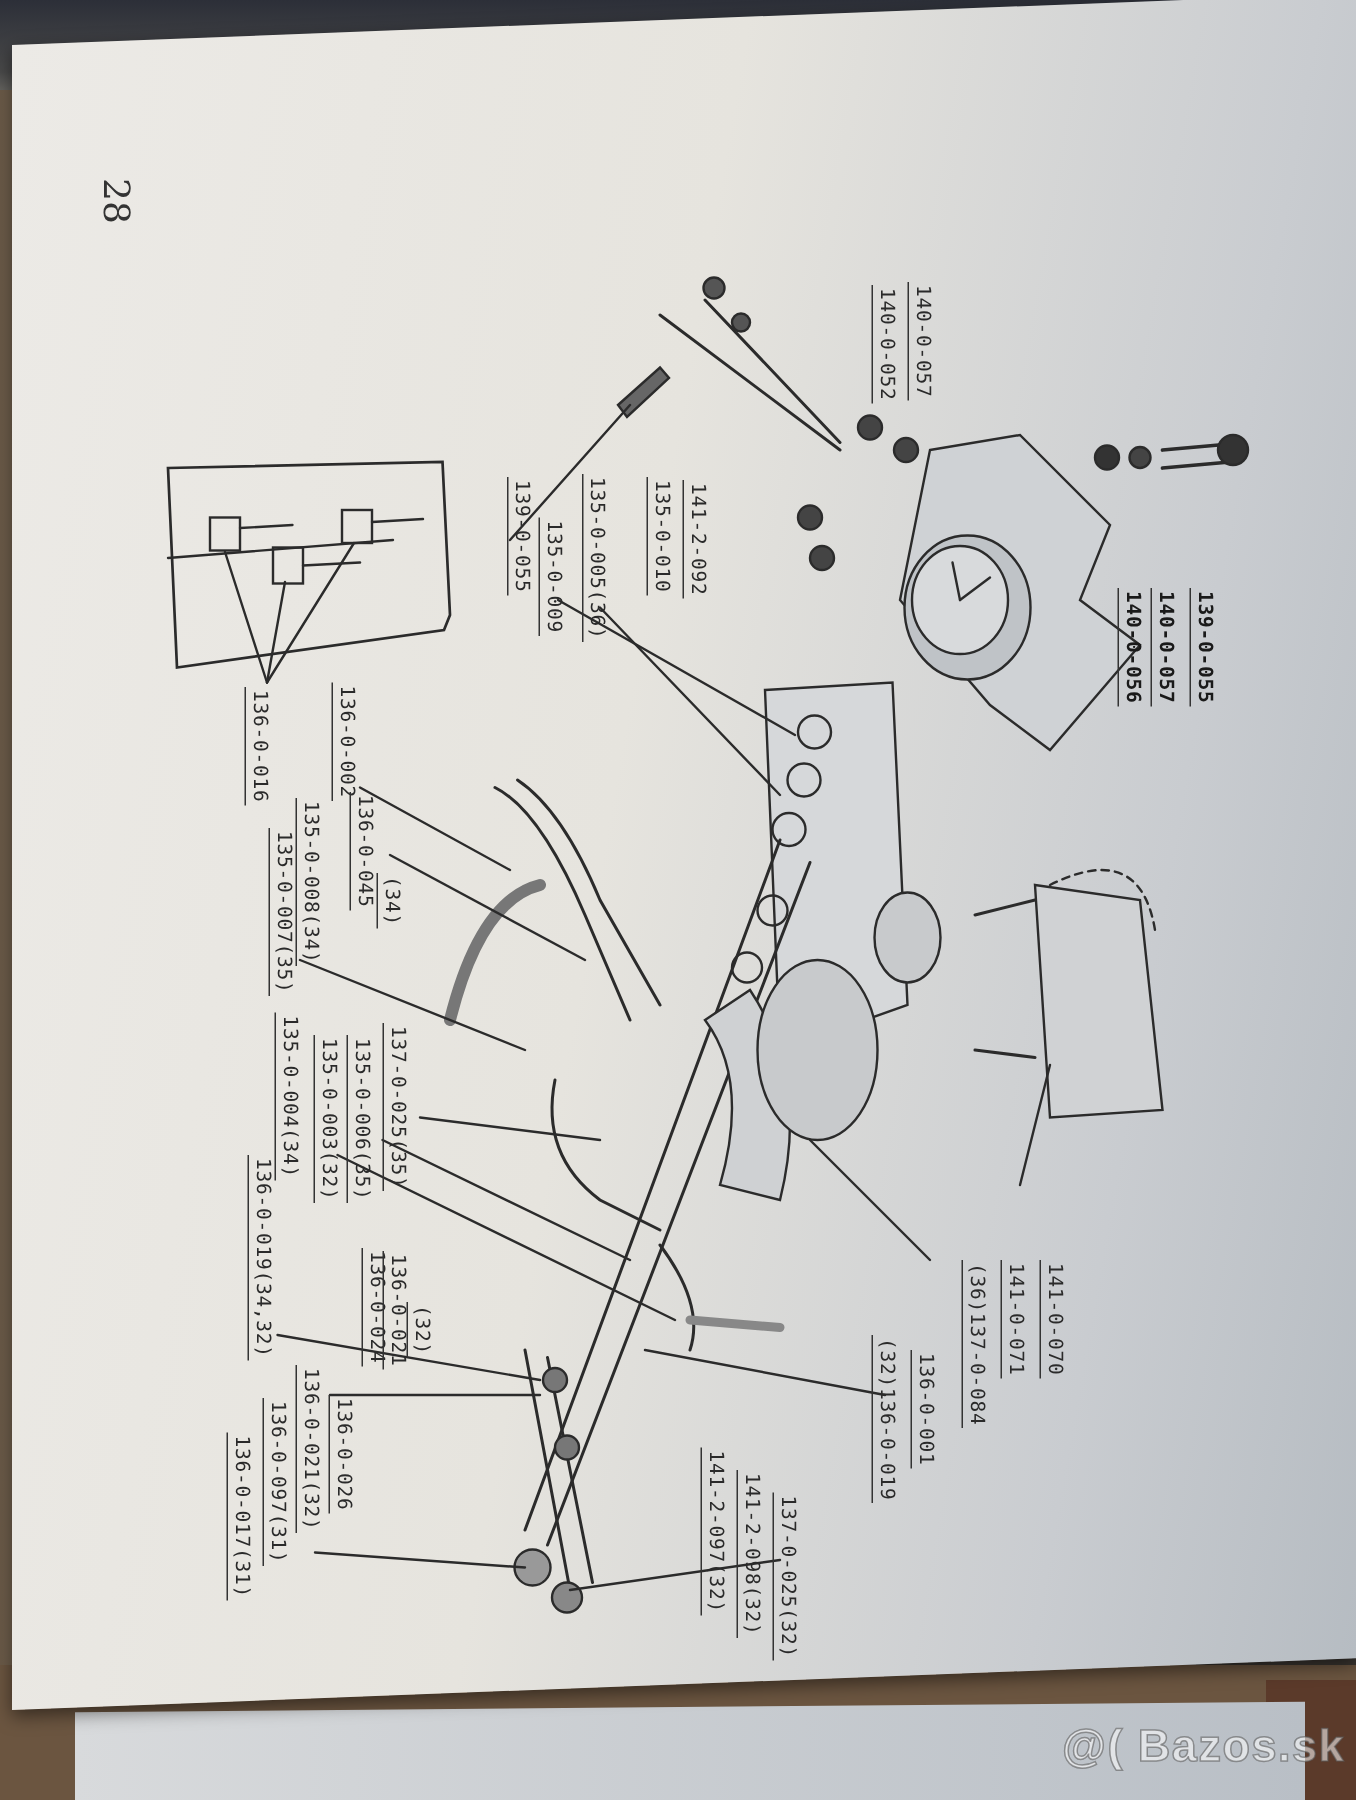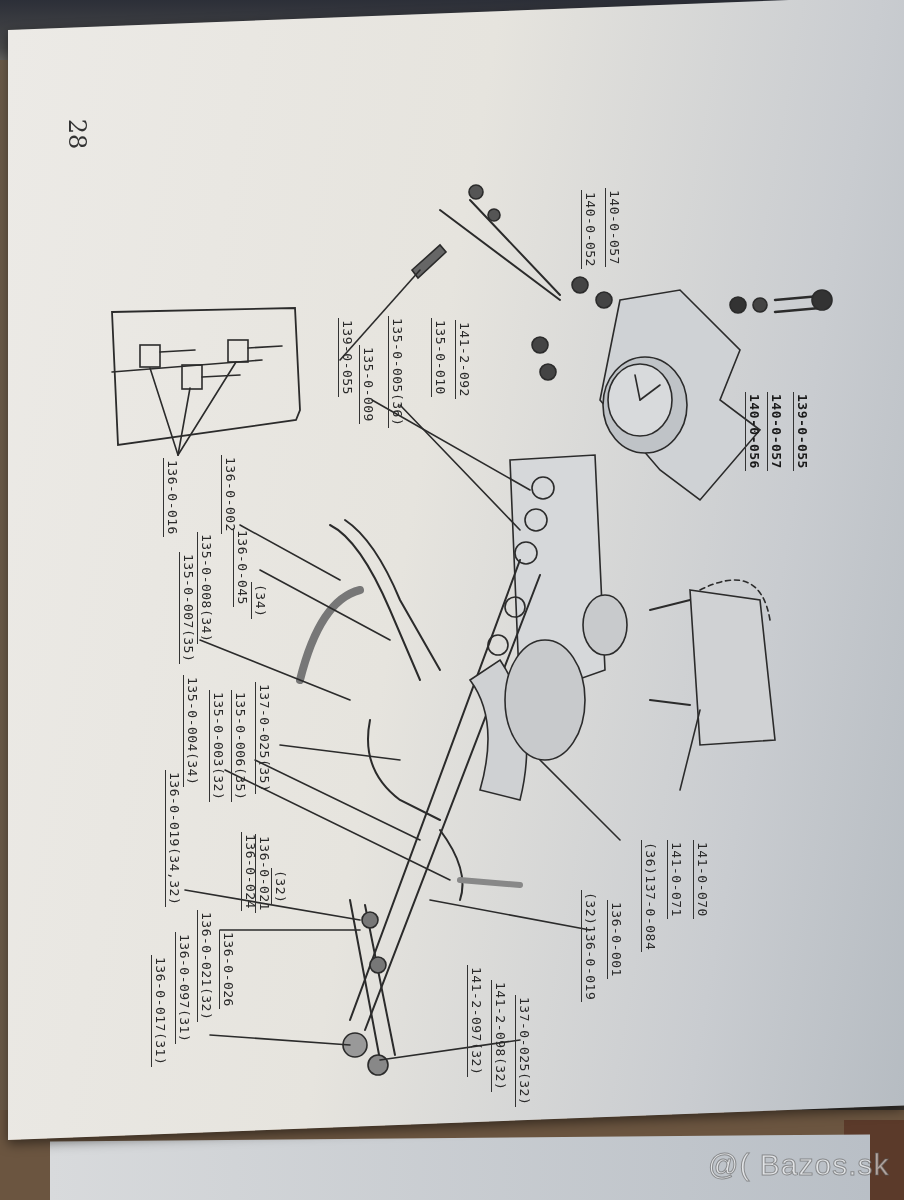--- a/index.html
+++ b/index.html
@@ -7,21 +7,21 @@
     .bg-top{position:absolute;left:0;top:0;width:904px;height:80px;background:linear-gradient(180deg,#2c2f38 0%,#4a4a4a 60%,#8d8a80 100%);}
     .bg-left{position:absolute;left:0;top:60px;width:30px;height:1140px;background:linear-gradient(90deg,#6a5a48,#8a7660);}
     .bg-bottom{position:absolute;left:0;top:1110px;width:904px;height:90px;background:#6b5540;}
     .bg-right-corner{position:absolute;right:0;top:1120px;width:60px;height:80px;background:#5b3a2a;}
     .page{position:absolute;left:8px;top:30px;width:896px;height:1110px;background:linear-gradient(100deg,#eceae6 0%,#e6e4de 45%,#c9ccd0 80%,#b6bcc2 100%);transform:skewY(-2.2deg);transform-origin:0 0;box-shadow:0 4px 12px rgba(0,0,0,.5);}
     .under-page{position:absolute;left:50px;top:1138px;width:820px;height:70px;background:linear-gradient(90deg,#d8dadc,#b9bfc6);transform:skewY(-0.5deg);}
     .page-number{position:absolute;left:62px;top:120px;font-family:"DejaVu Serif",serif;font-size:24px;color:#333;transform:rotate(90deg);transform-origin:center;}
     .lbl{position:absolute;font-family:"DejaVu Sans Mono",monospace;font-size:13px;color:#2a2a2a;transform:rotate(90deg);transform-origin:0 0;white-space:nowrap;border-bottom:1.5px solid #333;padding:0 2px 1px 2px;letter-spacing:.5px;}
     .lbl.dark{color:#1a1a1a;font-weight:bold;}
     svg.drawing{position:absolute;left:0;top:0;width:904px;height:1200px;pointer-events:none;}
-    .watermark{position:absolute;left:708px;top:1148px;font-family:"Liberation Sans",sans-serif;font-size:30px;color:rgba(255,255,255,.55);-webkit-text-stroke:1px rgba(90,90,90,.6);letter-spacing:1px;}
+    .watermark{position:absolute;left:708px;top:1148px;font-family:"Liberation Sans",sans-serif;font-size:30px;color:rgba(255,255,255,.55);-webkit-text-stroke:1px rgba(90,90,90,.6);letter-spacing:1px;font-weight:bold;}
   </style>
 </head>
 <body>
 
 <div class="bg-top"></div>
 <div class="bg-left"></div>
 <div class="bg-bottom"></div>
 <div class="bg-right-corner"></div>
 <div class="under-page"></div>
 

